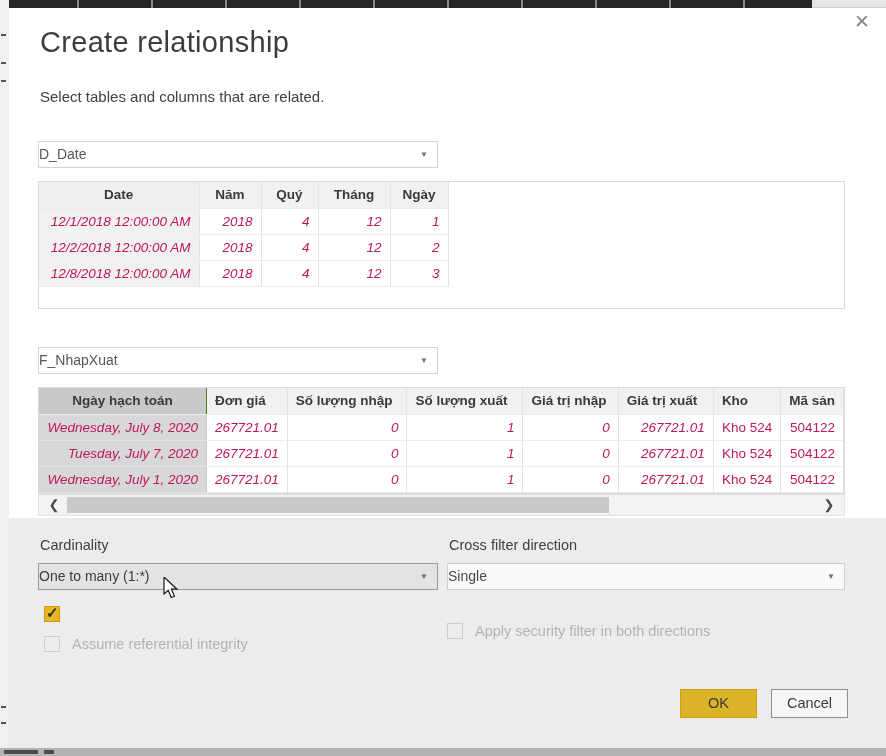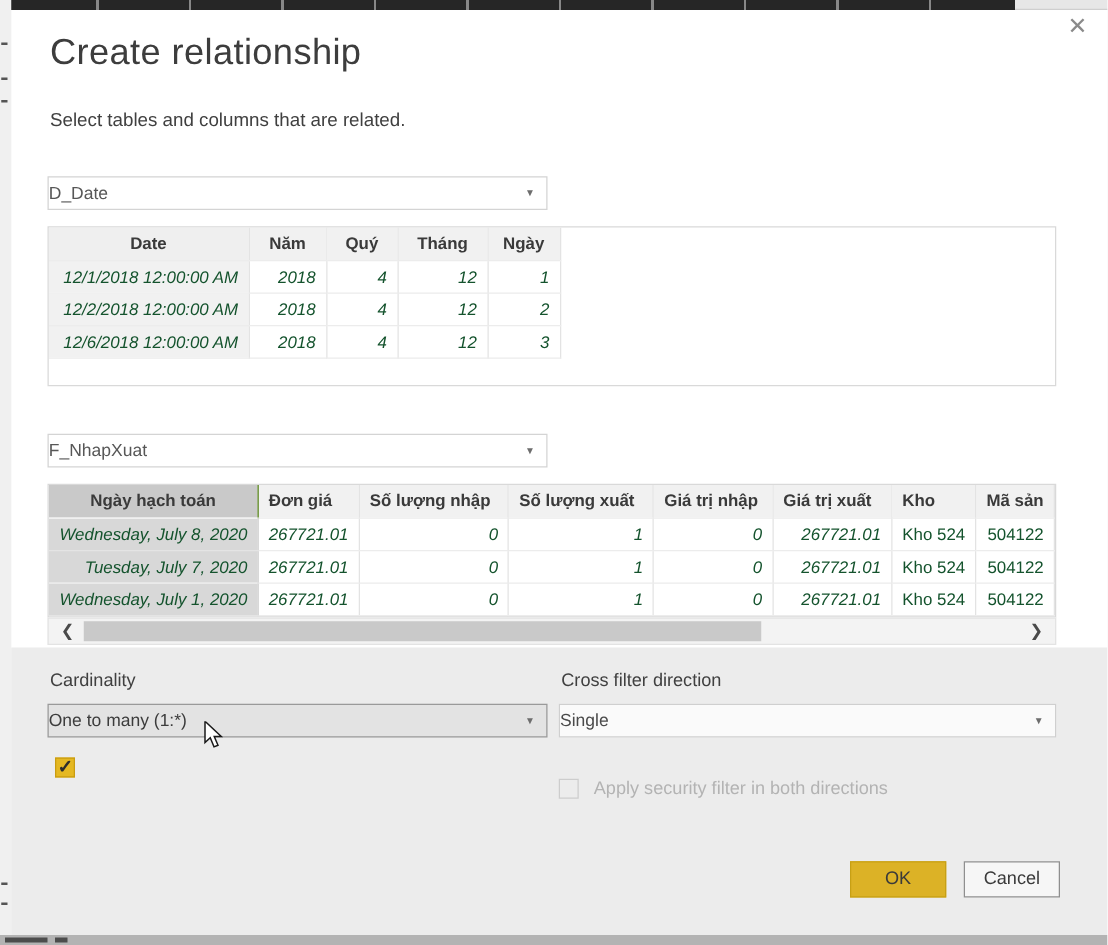--- a/index.html
+++ b/index.html
@@ -36,21 +36,21 @@
   .dd-cardinality { left:29px; top:555px; width:400px; background:#e3e3e3; border:1px solid #9a9a9a; color:#3c3c3c; }
   .dd-crossfilter { left:438px; top:555px; width:398px; background:#fafafa; border:1px solid #cfcfcf; color:#4a4a4a; }
 
   .tbl-wrap { position:absolute; left:29px; width:807px; background:#fff; border:1px solid #d9d9d9; overflow:hidden; }
   .tbl-wrap1 { top:173px; height:128px; }
   .tbl-wrap2 { top:379px; height:107px; }
   table.preview { border-collapse:collapse; table-layout:fixed; }
   table.preview th, table.preview td { height:26px; padding:0 8px; overflow:hidden; white-space:nowrap;
     border-right:1px solid #e3e3e3; border-bottom:1px solid #ececec; }
   table.preview th { background:#f1f1f1; font-size:13.5px; font-weight:bold; color:#3a3a3a; }
-  table.preview td { font-size:13.5px; font-style:italic; color:#14532d; text-align:right; }
+  table.preview td { font-size:13.5px; font-style:italic; color:#be185d; text-align:right; }
   table.preview td.upright { font-style:normal; }
   .t1 th { text-align:center; }
   .t2 th { text-align:left; }
   .t2 th.selh { text-align:center; }
   .t1 th.selh { background:#efefef; }
   .t1 td.selc { background:#f1f1f1; }
   .t2 th.selh { background:#c9c9c9; border-right:1px solid #4d7c0f; }
   .t2 td.selc { background:#d8d8d8; border-right:1px solid #cccccc; border-bottom:1px solid #e4e4e4; }
 
   .hscroll { position:absolute; left:29px; top:486px; width:807px; height:22px; background:#f3f3f3;
@@ -141,21 +141,21 @@
               <td>1</td>
             </tr>
             <tr>
               <td class="selc">12/2/2018 12:00:00 AM</td>
               <td>2018</td>
               <td>4</td>
               <td>12</td>
               <td>2</td>
             </tr>
             <tr>
-              <td class="selc">12/6/2018 12:00:00 AM</td>
+              <td class="selc">12/8/2018 12:00:00 AM</td>
               <td>2018</td>
               <td>4</td>
               <td>12</td>
               <td>3</td>
             </tr>
           </tbody>
         </table>
     </div>
 
     <div class="dropdown dd-table2">
@@ -244,20 +244,24 @@
       <span class="chk checked">
         <span class="tick">✓</span>
       </span>
     </div>
 
     <div class="chkrow row-security">
       <span class="chk disabled"></span>
       <span class="chklabel disabled">Apply security filter in both directions</span>
     </div>
 
+    <div class="chkrow row-assume">
+      <span class="chk disabled"></span>
+      <span class="chklabel disabled">Assume referential integrity</span>
+    </div>
 
     <div class="btn btn-ok">OK</div>
     <div class="btn btn-cancel">Cancel</div>
 
     <svg class="cursor" viewBox="0 0 22 24">
       <polygon points="1,0 1,17 5.2,13.2 8.2,20.5 11.4,19.2 8.4,12.2 14,12.2" fill="#ffffff" stroke="#1a1a1a" stroke-width="1.2"></polygon>
     </svg>
   </div>
 </div>
 

